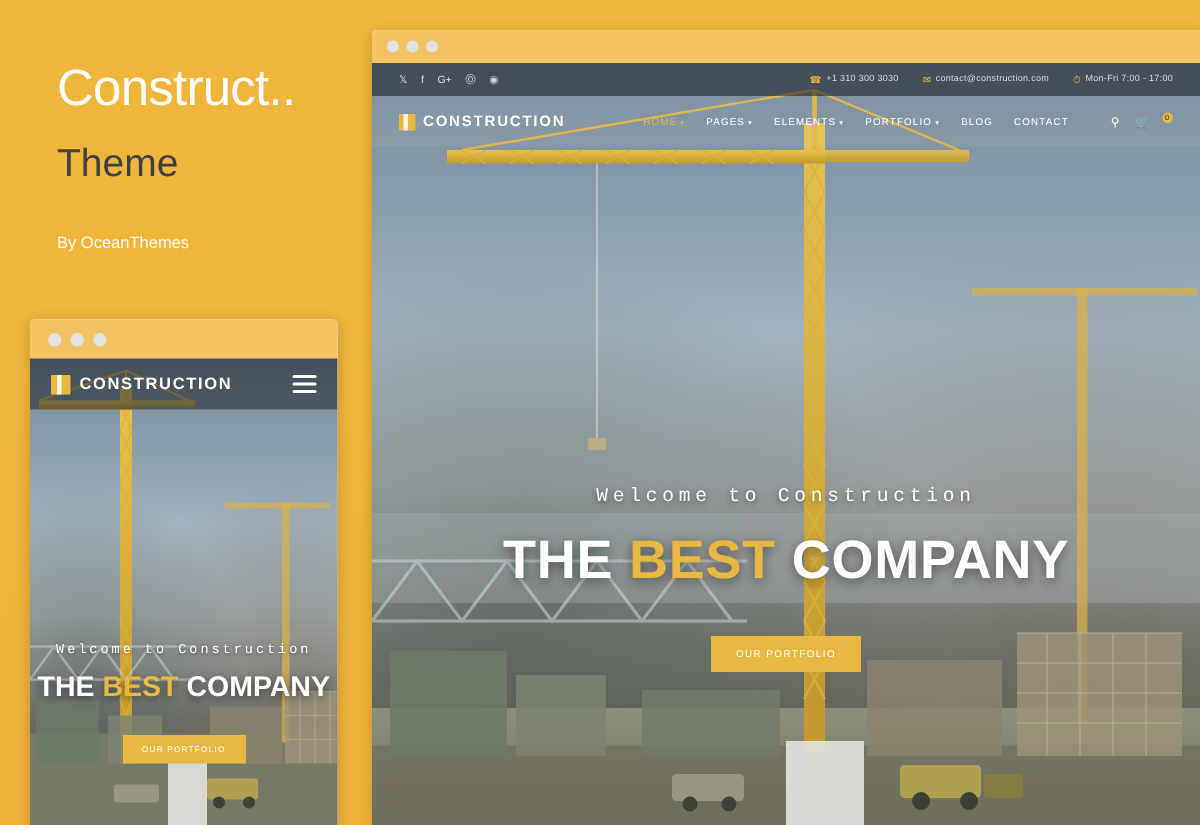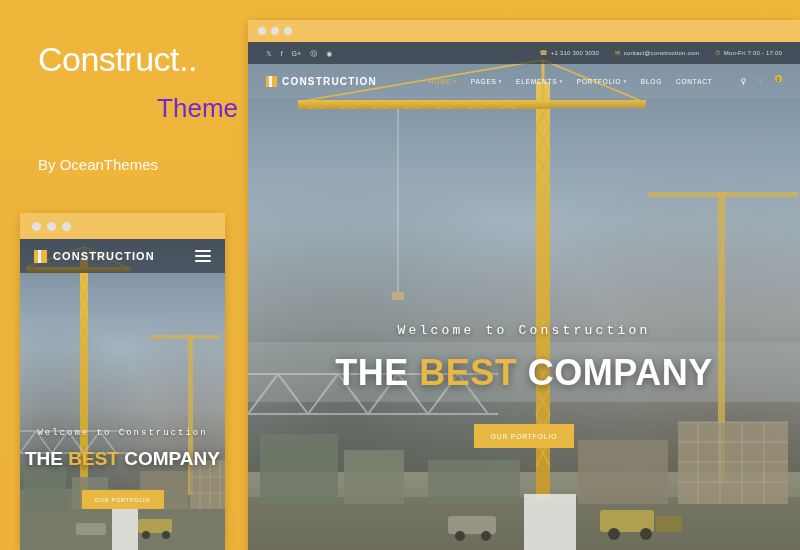--- a/index.html
+++ b/index.html
@@ -24,27 +24,26 @@
     font-size: 34px;
     font-weight: normal;
     color: #ffffff;
     letter-spacing: -0.5px;
     line-height: 1.15;
     white-space: nowrap;
     overflow: hidden;
   }
   .theme-subtitle {
     font-size: 26px;
-    color: #6d28d9;
+    color: #404040;
     font-weight: normal;
     margin-top: 14px;
-    text-align: right;
   }
   .theme-author {
-    font-size: 15px;
+    font-size: 11px;
     color: #ffffff;
     margin-top: 32px;
     opacity: 0.95;
   }
 
   
   .browser {
     position: absolute;
     background: #f3f3f3;
     overflow: hidden;

